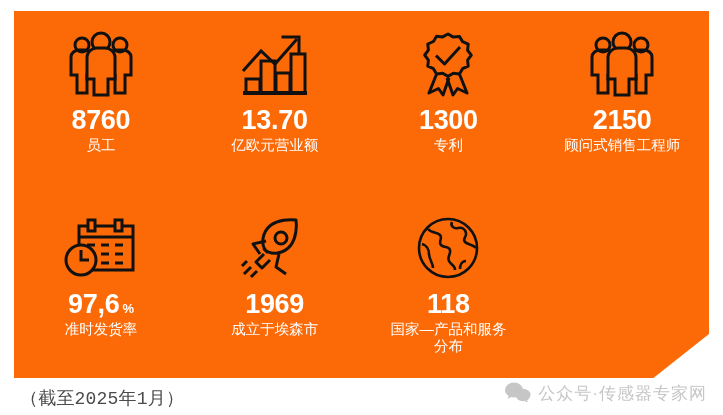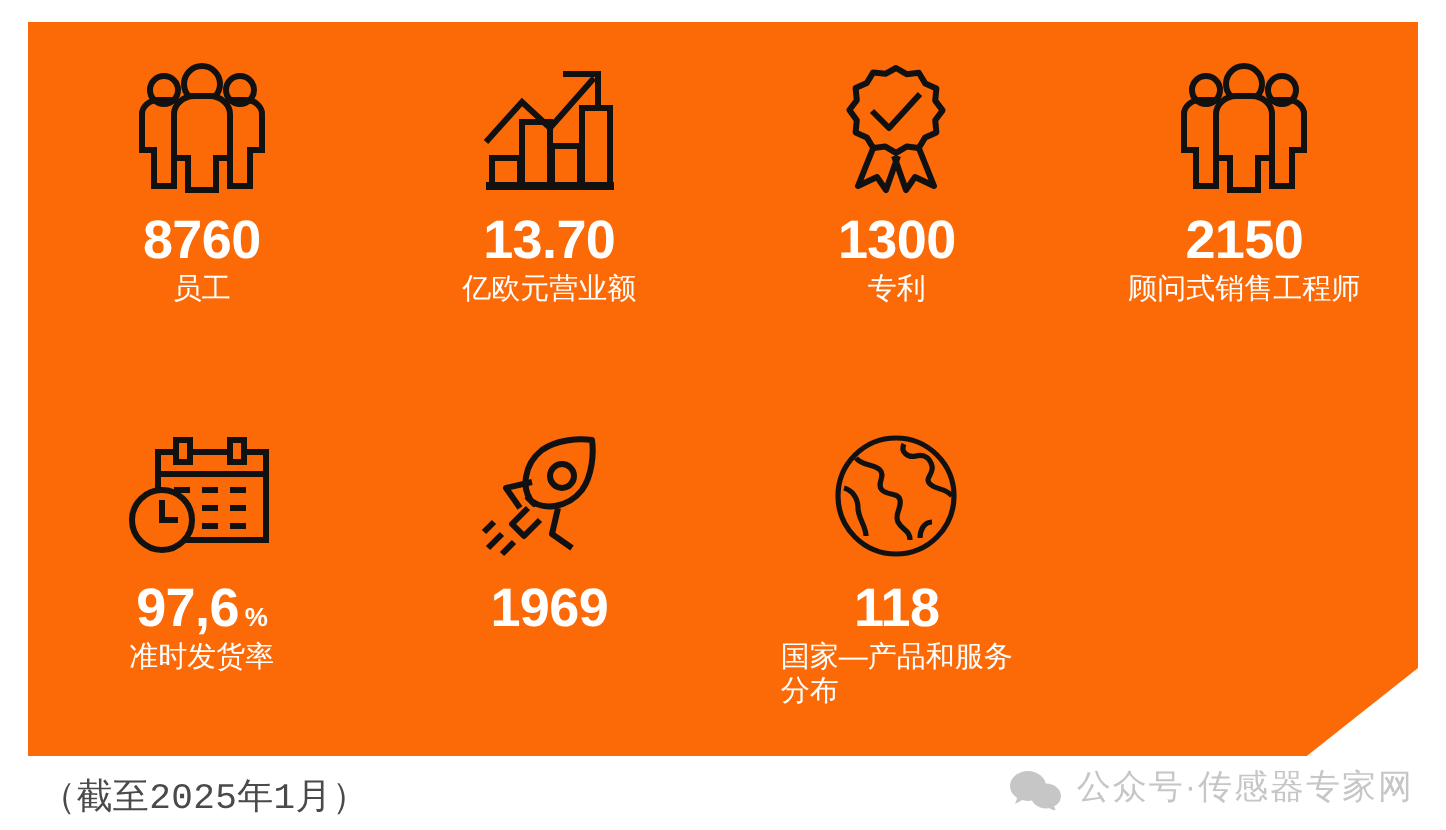--- a/index.html
+++ b/index.html
@@ -53,36 +53,36 @@
     font-size:13px;
     font-weight:bold;
     margin-left:3px;
     vertical-align:baseline;
   }
   .label{
     color:#ffffff;
     font-size:14.5px;
     line-height:1.18;
     margin-top:3px;
-    text-align:left;
+    text-align:center;
     white-space:pre-line;
   }
   .footnote{
     position:absolute;
     left:20px; top:386px;
     color:#4a4a4a;
     font-size:18px;
     letter-spacing:0.2px;
     font-family:Liberation Mono, monospace;
   }
   .watermark{
     position:absolute;
     right:16px; top:382px;
     display:flex;
-    align-items:flex-end;
+    align-items:flex-start;
     gap:7px;
     color:#c6c6c6;
     font-size:17px;
     letter-spacing:1px;
   }
   .watermark svg{display:block;}
 </style>
 </head>
 <body>
 
@@ -171,20 +171,21 @@
         <svg width="74" height="64" viewBox="0 0 74 64" fill="none" stroke="#111" stroke-width="3" stroke-linejoin="round">
           <path d="M29 36C22 29 24 16 33 9c7-5 18-6 25-5 1 7 0 18-5 25-7 9-20 11-27 4z"></path>
           <circle cx="43" cy="22" r="6"></circle>
           <path d="M28 25l-13 3 7 10"></path>
           <path d="M41 38l-3 13 10 7"></path>
           <path d="M26 38l-8 8 6 6 8-8"></path>
           <path d="M13 51l-7 7M19 55l-6 6M9 45l-5 5"></path>
         </svg>
       </div>
       <div class="value"><span>1969</span></div>
+      <div class="label">成立于埃森市</div>
     </div>
 
     <div class="cell">
       <div class="icon">
         <svg width="68" height="64" viewBox="0 0 68 64" fill="none" stroke="#111" stroke-width="2.6" stroke-linejoin="round">
           <circle cx="34" cy="32" r="29"></circle>
           <path d="M14 13c3 4 9 3 12 6s-2 7 1 10 8 1 9 5-3 7-1 11 6 4 6 9"></path>
           <path d="M8 28c4 1 7 5 7 10s4 9 4 14"></path>
           <path d="M38 6c-2 4 2 7 6 6s7 1 8 5-4 6-1 9 8 2 11 6"></path>
           <path d="M52 45c-4 0-6 4-6 8"></path>

